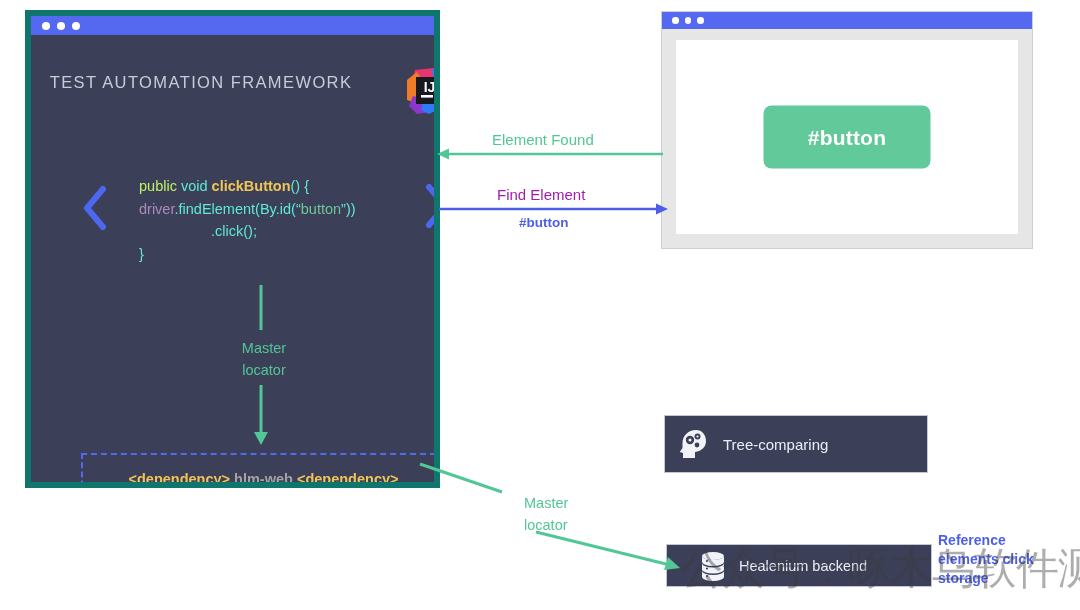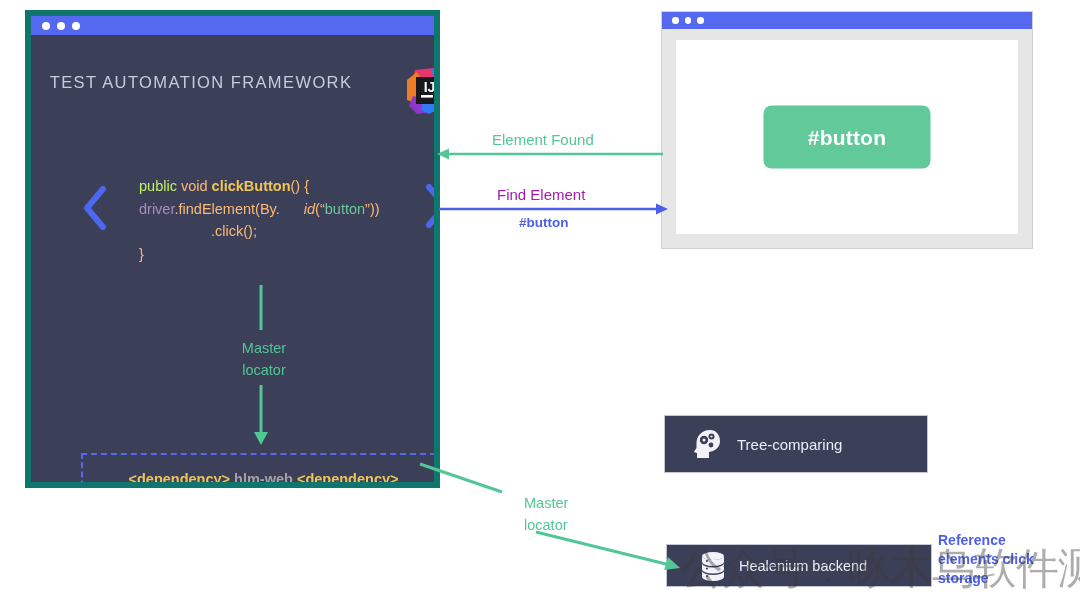--- a/index.html
+++ b/index.html
@@ -35,24 +35,24 @@
   #chev-left{left:50px;top:150px;}
   #chev-right{left:390px;top:148px;}
 
   
   #code-block{
     position:absolute;left:108px;top:140px;width:290px;
     font-family:"Liberation Sans","DejaVu Sans",sans-serif;
     font-size:14.5px;line-height:22.5px;color:#c9cbd8;white-space:pre;
   }
   .k-public{color:#bef264;}
-  .k-plain{color:#fdba74;}
+  .k-plain{color:#5eead4;}
   .k-method{color:#f0c557;font-weight:700;}
   .k-var{color:#a98bbd;}
-  .k-italic{font-style:italic;margin-left:24px;}
+  .k-italic{}
   .k-string{color:#6dc79b;}
   .code-indent{padding-left:72px;display:block;}
 
   
   #ide-arrow-down{position:absolute;left:195px;top:250px;width:70px;height:160px;}
   #ide-arrow-label{
     position:absolute;left:196px;top:302px;width:74px;text-align:center;
     color:#52c795;font-size:14.5px;line-height:22px;font-weight:400;
   }
 
@@ -99,21 +99,21 @@
     position:absolute;left:519px;top:215px;color:#4d5fe8;
     font-size:13.5px;font-weight:700;
   }
   #mid-arrows{position:absolute;left:435px;top:120px;width:235px;height:120px;}
 
   
   .dark-box{
     position:absolute;background:#3c3f58;border:1px solid #c3c5d4;
     box-sizing:border-box;display:flex;align-items:center;
   }
-  #tree-comparing-box{left:664px;top:415px;width:264px;height:58px;padding-left:28px;}
+  #tree-comparing-box{left:664px;top:415px;width:264px;height:58px;padding-left:14px;}
   #healenium-box{left:666px;top:544px;width:266px;height:43px;padding-left:32px;}
   .box-label{color:#eceef6;font-size:15px;margin-left:14px;font-weight:400;}
   #healenium-box .box-label{font-size:14.5px;margin-left:12px;}
 
   
   #lower-arrows{position:absolute;left:418px;top:462px;width:270px;height:112px;}
   #lower-label{
     position:absolute;left:524px;top:492px;width:80px;
     color:#52c795;font-size:14.5px;line-height:22px;
   }

